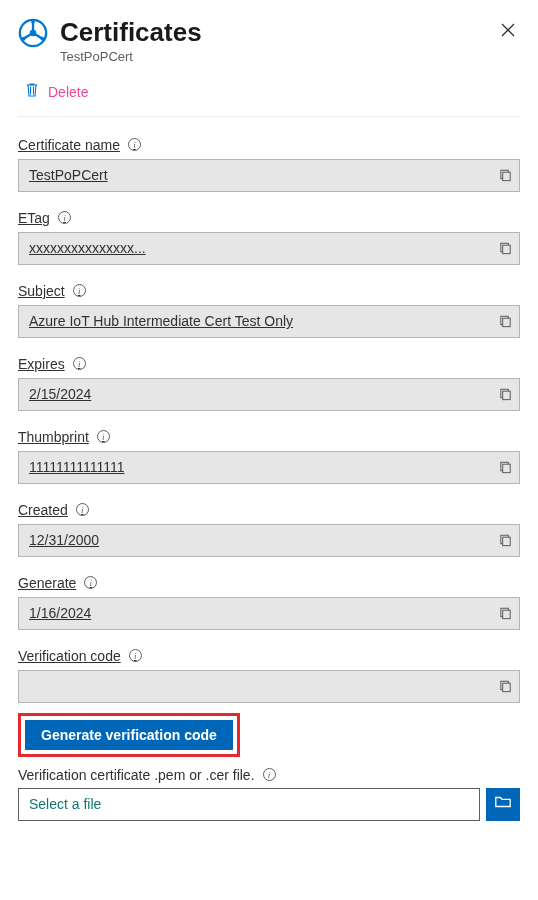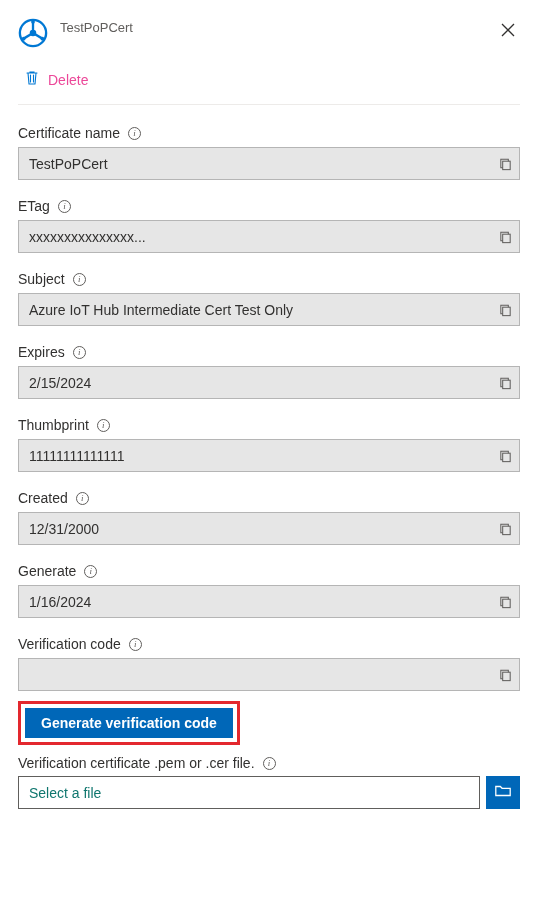--- a/index.html
+++ b/index.html
@@ -40,21 +40,21 @@
       display: flex;
       align-items: center;
       gap: 8px;
       cursor: pointer;
       padding: 4px 0 14px 6px;
       border-bottom: 1px solid #edebe9;
       margin-bottom: 20px;
     }
     .delete-row .icon svg { width: 16px; height: 16px; }
     .delete-label { font-size: 14px; color: #ec4899; }
-    .field { margin-bottom: 18px; }
+    .field { margin-bottom: 18px; text-decoration: underline; }
     .field-label {
       display: flex;
       align-items: center;
       gap: 8px;
       font-size: 14px;
       color: #323130;
       margin-bottom: 6px;
     }
     .info-icon {
       width: 13px; height: 13px;
@@ -154,20 +154,21 @@
       <circle cx="16" cy="16" r="3.5" fill="#0078d4"></circle>
       <line x1="16" y1="16" x2="16" y2="4" stroke="#0078d4" stroke-width="2.5"></line>
       <line x1="16" y1="16" x2="6" y2="22" stroke="#0078d4" stroke-width="2.5"></line>
       <line x1="16" y1="16" x2="26" y2="22" stroke="#0078d4" stroke-width="2.5"></line>
       <circle cx="16" cy="4" r="2" fill="#0078d4"></circle>
       <circle cx="6" cy="22" r="2" fill="#0078d4"></circle>
       <circle cx="26" cy="22" r="2" fill="#0078d4"></circle>
     </svg>
   </span>
   <div class="header-text">
+    <div class="header-title">Certificates</div>
     <div class="header-sub">TestPoPCert</div>
   </div>
   <span class="close-btn">
     <svg width="16" height="16" viewBox="0 0 16 16">
         <path d="M2 2 L14 14 M14 2 L2 14" stroke="#323130" stroke-width="1.3" fill="none"></path>
       </svg>
   </span>
 </div>
 
 

